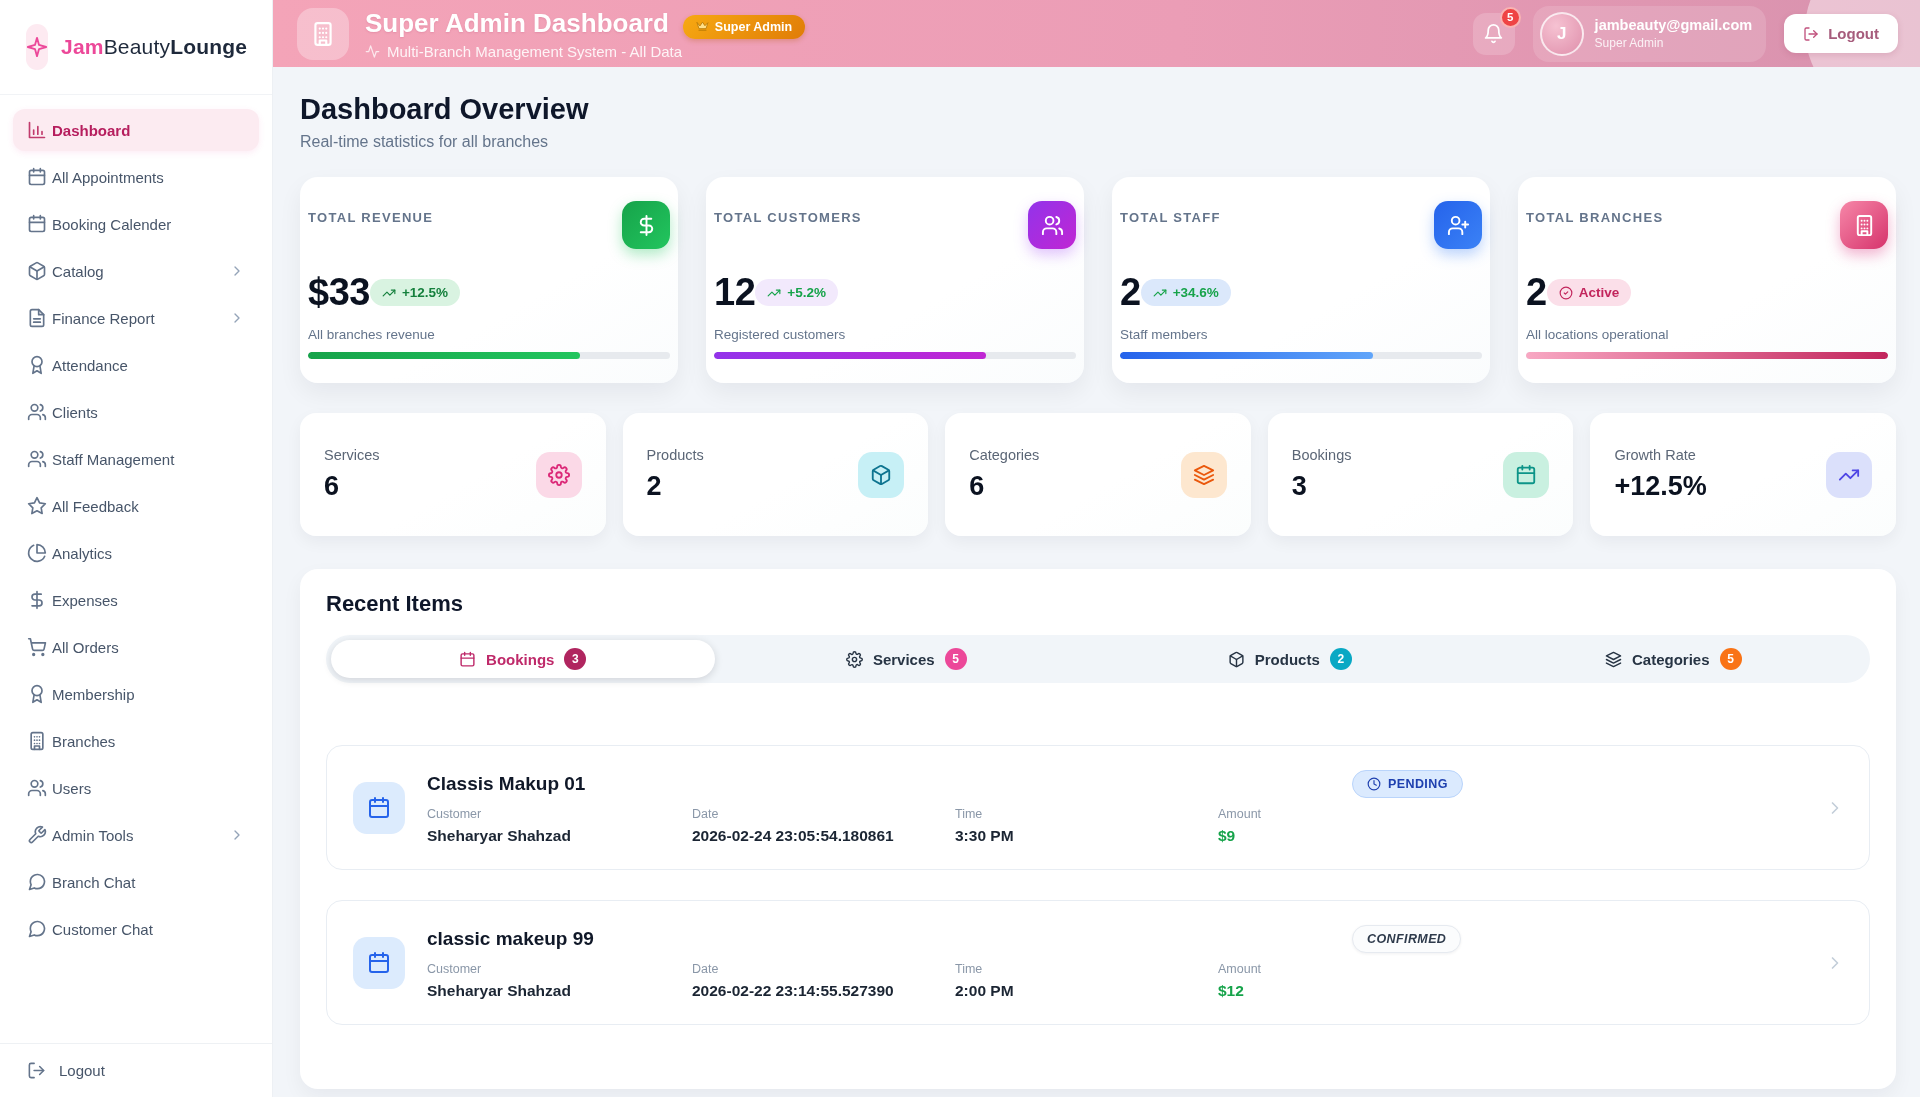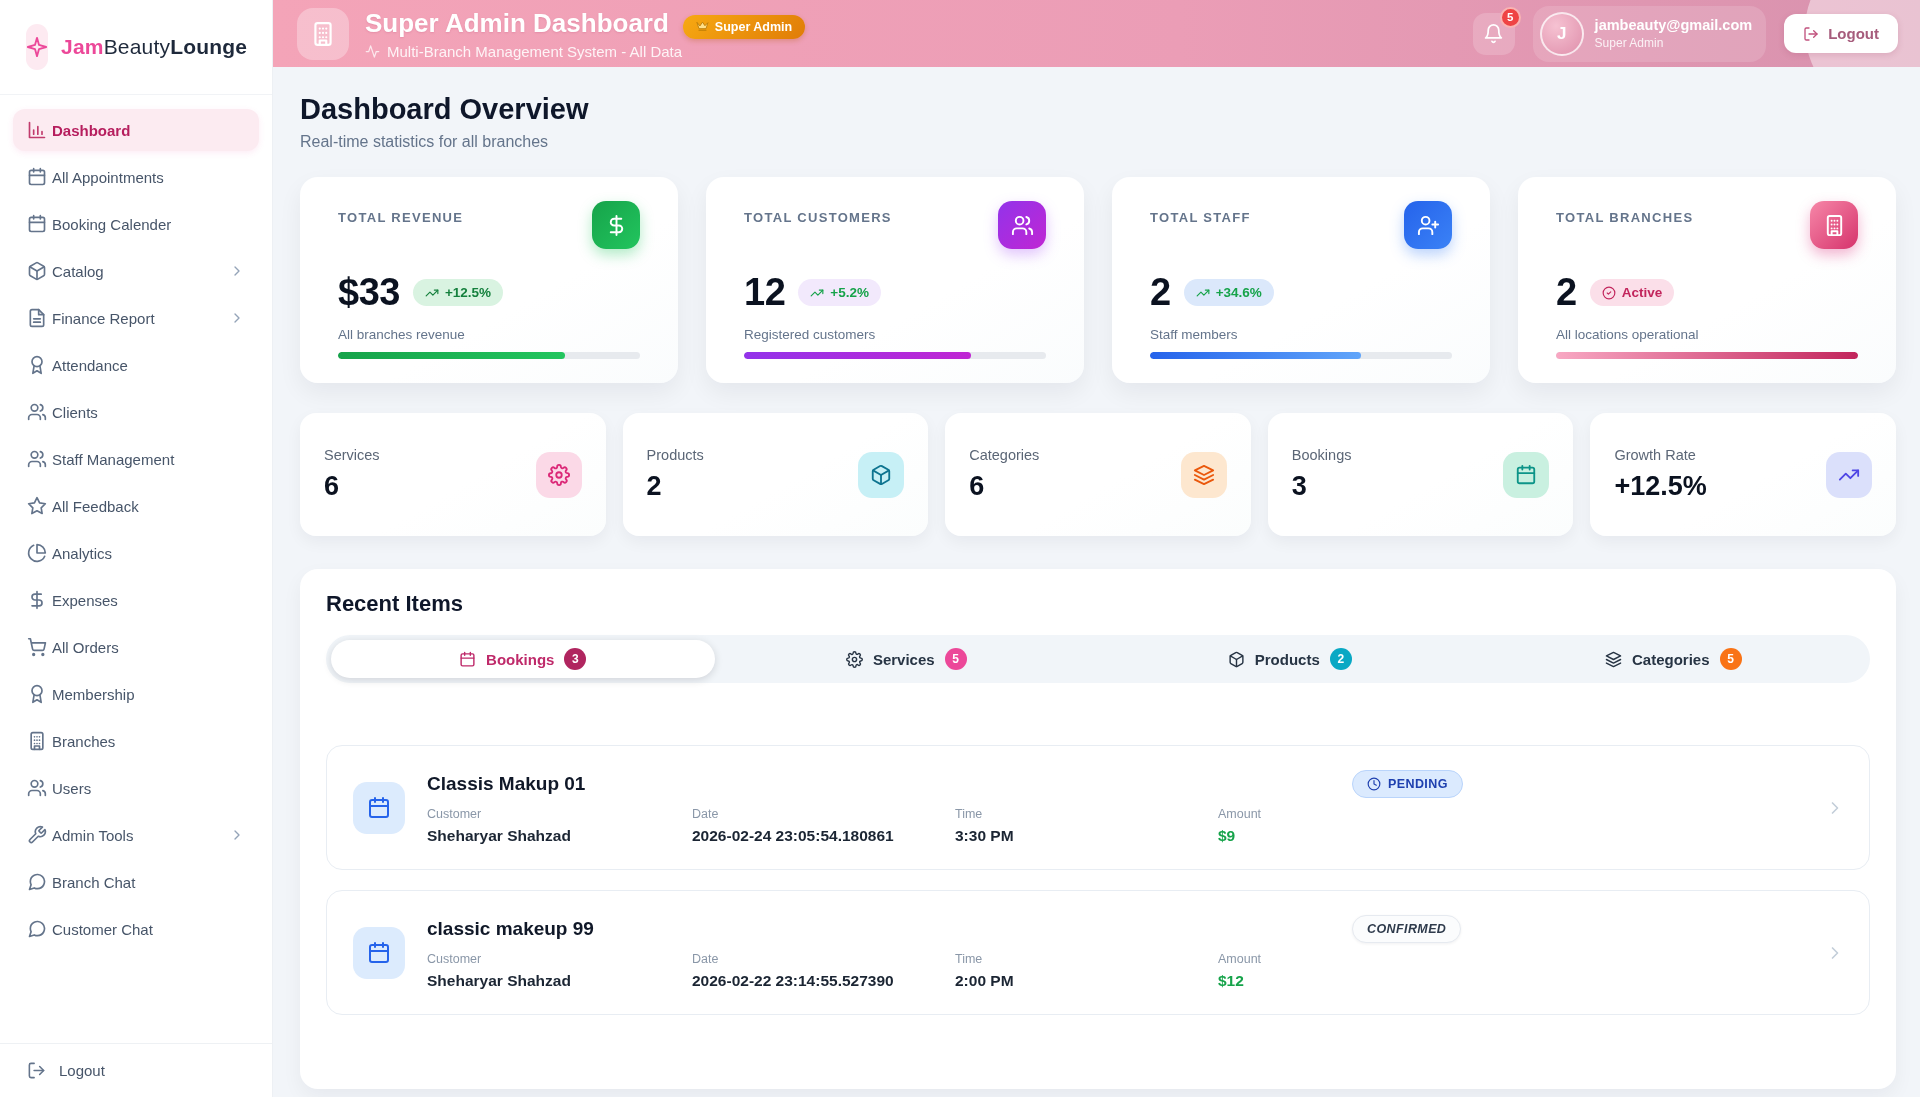--- a/index.html
+++ b/index.html
@@ -54,30 +54,30 @@
   .logout-btn { display:flex; align-items:center; gap:9px; background:#ffffff; border:none; border-radius:12px; padding:11px 19px; font-size:15px; font-weight:700; color:#a65c7c; cursor:pointer; box-shadow:0 2px 6px rgba(150,60,95,.18); font-family:inherit; }
   .logout-btn .icn { width:16px; height:16px; color:#c1527e; }
 
   
   .content { flex:1; overflow:hidden; padding:26px 24px 0 27px; }
   .page-title { font-size:29px; font-weight:800; color:#0f172a; }
   .page-sub { font-size:16px; color:#64748b; margin-top:7px; }
 
   
   .stats { display:grid; grid-template-columns:repeat(4,1fr); gap:28px; margin-top:26px; }
-  .stat-card { background:linear-gradient(150deg,#ffffff 60%,#fafcfd); border-radius:18px; box-shadow:0 10px 24px rgba(15,23,42,.06); padding:24px 38px 22px; height:206px; display:flex; flex-direction:column; }
+  .stat-card { background:linear-gradient(150deg,#ffffff 60%,#fafcfd); border-radius:18px; box-shadow:0 10px 24px rgba(15,23,42,.06); padding:24px 8px 22px; height:206px; display:flex; flex-direction:column; }
   .stat-top { display:flex; align-items:flex-start; justify-content:space-between; }
   .stat-title { font-size:13px; font-weight:700; letter-spacing:1.3px; color:#64748b; margin-top:9px; }
   .stat-icon { width:48px; height:48px; border-radius:14px; display:flex; align-items:center; justify-content:center; color:#fff; }
   .stat-icon .icn { width:23px; height:23px; }
   .si-green { background:linear-gradient(135deg,#16a34a,#22c55e); box-shadow:0 6px 14px rgba(34,197,94,.35); }
   .si-purple { background:linear-gradient(135deg,#9333ea,#c026d3); box-shadow:0 6px 14px rgba(168,85,247,.35); }
   .si-blue { background:linear-gradient(135deg,#2563eb,#3b82f6); box-shadow:0 6px 14px rgba(59,130,246,.35); }
   .si-pink { background:linear-gradient(135deg,#f687a8,#d6336c); box-shadow:0 6px 14px rgba(219,39,119,.35); }
-  .stat-value-row { display:flex; align-items:center; gap:13px; margin-top:22px; }
+  .stat-value-row { display:flex; align-items:center; margin-top:22px; }
   .stat-value { font-size:38px; font-weight:800; color:#0b1220; letter-spacing:-.5px; }
   .chip { display:inline-flex; align-items:center; gap:6px; padding:6px 12px; border-radius:999px; font-size:13.5px; font-weight:700; }
   .chip .icn { width:14px; height:14px; }
   .ch-green { background:#d9f3e1; color:#15803d; }
   .ch-lav { background:#f2e9fc; color:#16a34a; }
   .ch-blue { background:#dbe8fb; color:#16a34a; }
   .ch-rose { background:#fbdfe9; color:#c2255c; }
   .stat-caption { font-size:13.5px; color:#64748b; margin-top:13px; }
   .track { height:7px; border-radius:999px; background:#e7eaee; margin-top:10px; overflow:hidden; }
   .fill { height:100%; border-radius:999px; }
@@ -106,21 +106,21 @@
   .tabs { margin-top:18px; background:#f1f5f9; border-radius:999px; padding:5px; display:grid; grid-template-columns:repeat(4,1fr); }
   .tab { height:38px; border-radius:999px; display:flex; align-items:center; justify-content:center; gap:10px; font-size:15px; font-weight:600; color:#273444; cursor:pointer; }
   .tab .icn { width:17px; height:17px; }
   .tab.active { background:#ffffff; color:#bf2a6a; font-weight:700; box-shadow:0 2px 8px rgba(2,6,23,.14); }
   .count { min-width:22px; height:22px; border-radius:999px; color:#fff; font-size:12px; font-weight:700; display:flex; align-items:center; justify-content:center; padding:0 6px; }
   .c-rose { background:#b0255f; }
   .c-pink { background:#ec4899; }
   .c-cyan { background:#09a8c4; }
   .c-orange { background:#f97316; }
 
-  .blist { margin-top:62px; display:flex; flex-direction:column; gap:20px; }
+  .blist { margin-top:62px; display:flex; flex-direction:column; gap:30px; }
   .booking-row { border:1px solid #e8edf3; border-radius:16px; background:#ffffff; padding:24px 26px; display:flex; align-items:center; gap:22px; position:relative; cursor:pointer; }
   .b-icon { width:52px; height:52px; border-radius:14px; background:#dcebfd; color:#2563eb; display:flex; align-items:center; justify-content:center; flex:none; }
   .b-icon .icn { width:24px; height:24px; }
   .b-grid { flex:1; display:grid; grid-template-columns:265px 263px 263px 134px 1fr; grid-template-rows:auto auto; row-gap:9px; align-items:center; }
   .b-title { grid-column:1/5; grid-row:1; font-size:19px; font-weight:800; color:#101828; }
   .b-status { grid-column:5; grid-row:1; justify-self:start; display:inline-flex; align-items:center; gap:7px; border-radius:999px; padding:6px 14px; font-size:12.5px; font-weight:800; letter-spacing:.4px; }
   .b-status .icn { width:14px; height:14px; }
   .st-pending { background:#dbeafe; color:#1e40af; border:1.5px solid #b9d4fb; }
   .st-confirmed { background:#fbfcfd; color:#2f3b4c; border:1.5px solid #e6eaf0; box-shadow:0 1px 3px rgba(15,23,42,.06);font-style:italic; }
   .b-field { grid-row:2; }

